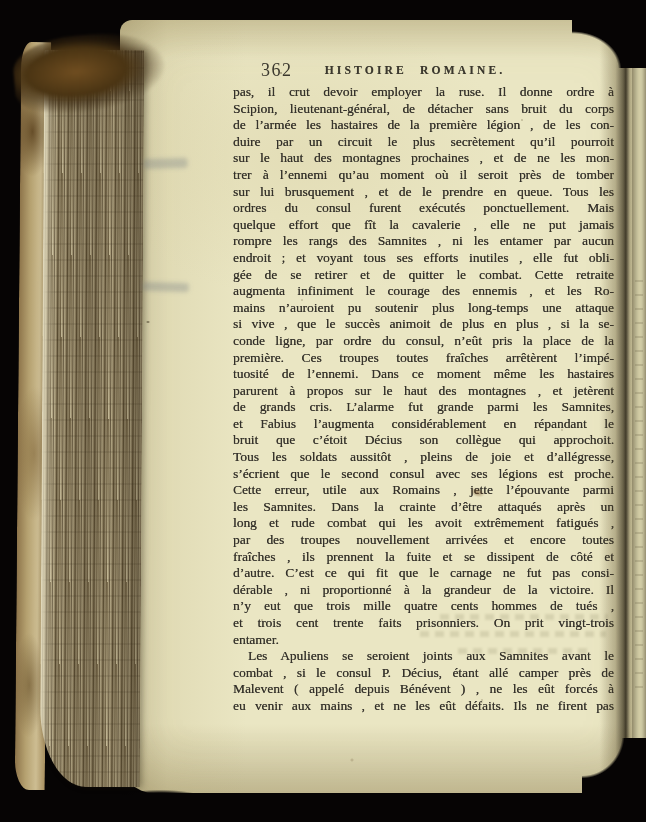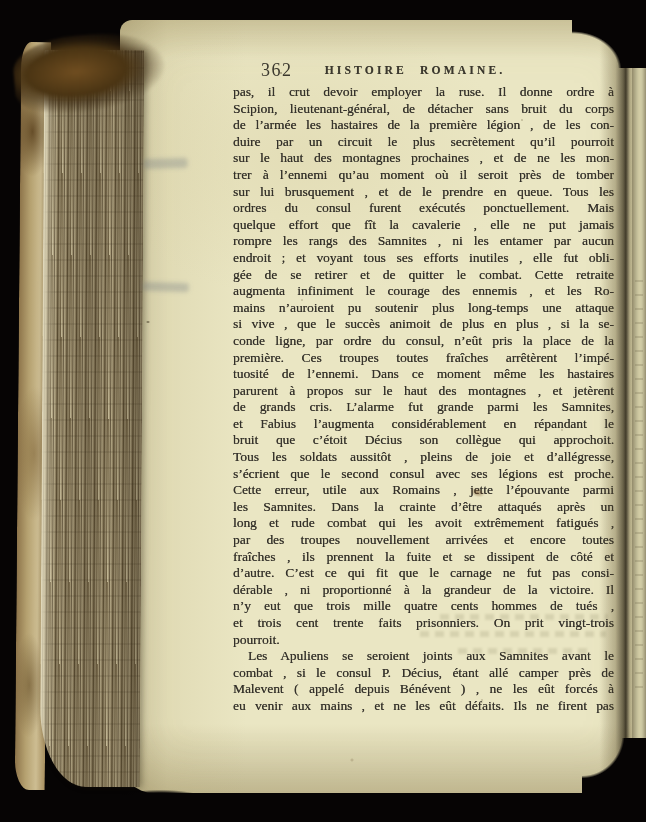--- a/index.html
+++ b/index.html
@@ -137,21 +137,21 @@
         <div class="text-line j">s’écrient que le second consul avec ses légions est proche.</div>
         <div class="text-line j">Cette erreur, utile aux Romains , jette l’épouvante parmi</div>
         <div class="text-line j">les Samnites. Dans la crainte d’être attaqués après un</div>
         <div class="text-line j">long et rude combat qui les avoit extrêmement fatigués ,</div>
         <div class="text-line j">par des troupes nouvellement arrivées et encore toutes</div>
         <div class="text-line j">fraîches , ils prennent la fuite et se dissipent de côté et</div>
         <div class="text-line j">d’autre. C’est ce qui fit que le carnage ne fut pas consi-</div>
         <div class="text-line j">dérable , ni proportionné à la grandeur de la victoire. Il</div>
         <div class="text-line j">n’y eut que trois mille quatre cents hommes de tués ,</div>
         <div class="text-line j">et trois cent trente faits prisonniers. On prit vingt-trois</div>
-        <div class="text-line">pourroit.</div>
+        <div class="text-line">entamer.</div>
         <div class="text-line j ind">Les Apuliens se seroient joints aux Samnites avant le</div>
         <div class="text-line j">combat , si le consul P. Décius, étant allé camper près de</div>
         <div class="text-line j">Malevent ( appelé depuis Bénévent ) , ne les eût forcés à</div>
         <div class="text-line j">eu venir aux mains , et ne les eût défaits. Ils ne firent pas</div>
       </div>
     <div class="ink-blot"></div>
     <div class="show-through g1"></div>
     <div class="show-through g2"></div>
     <div class="show-through g3"></div>
   </div>

